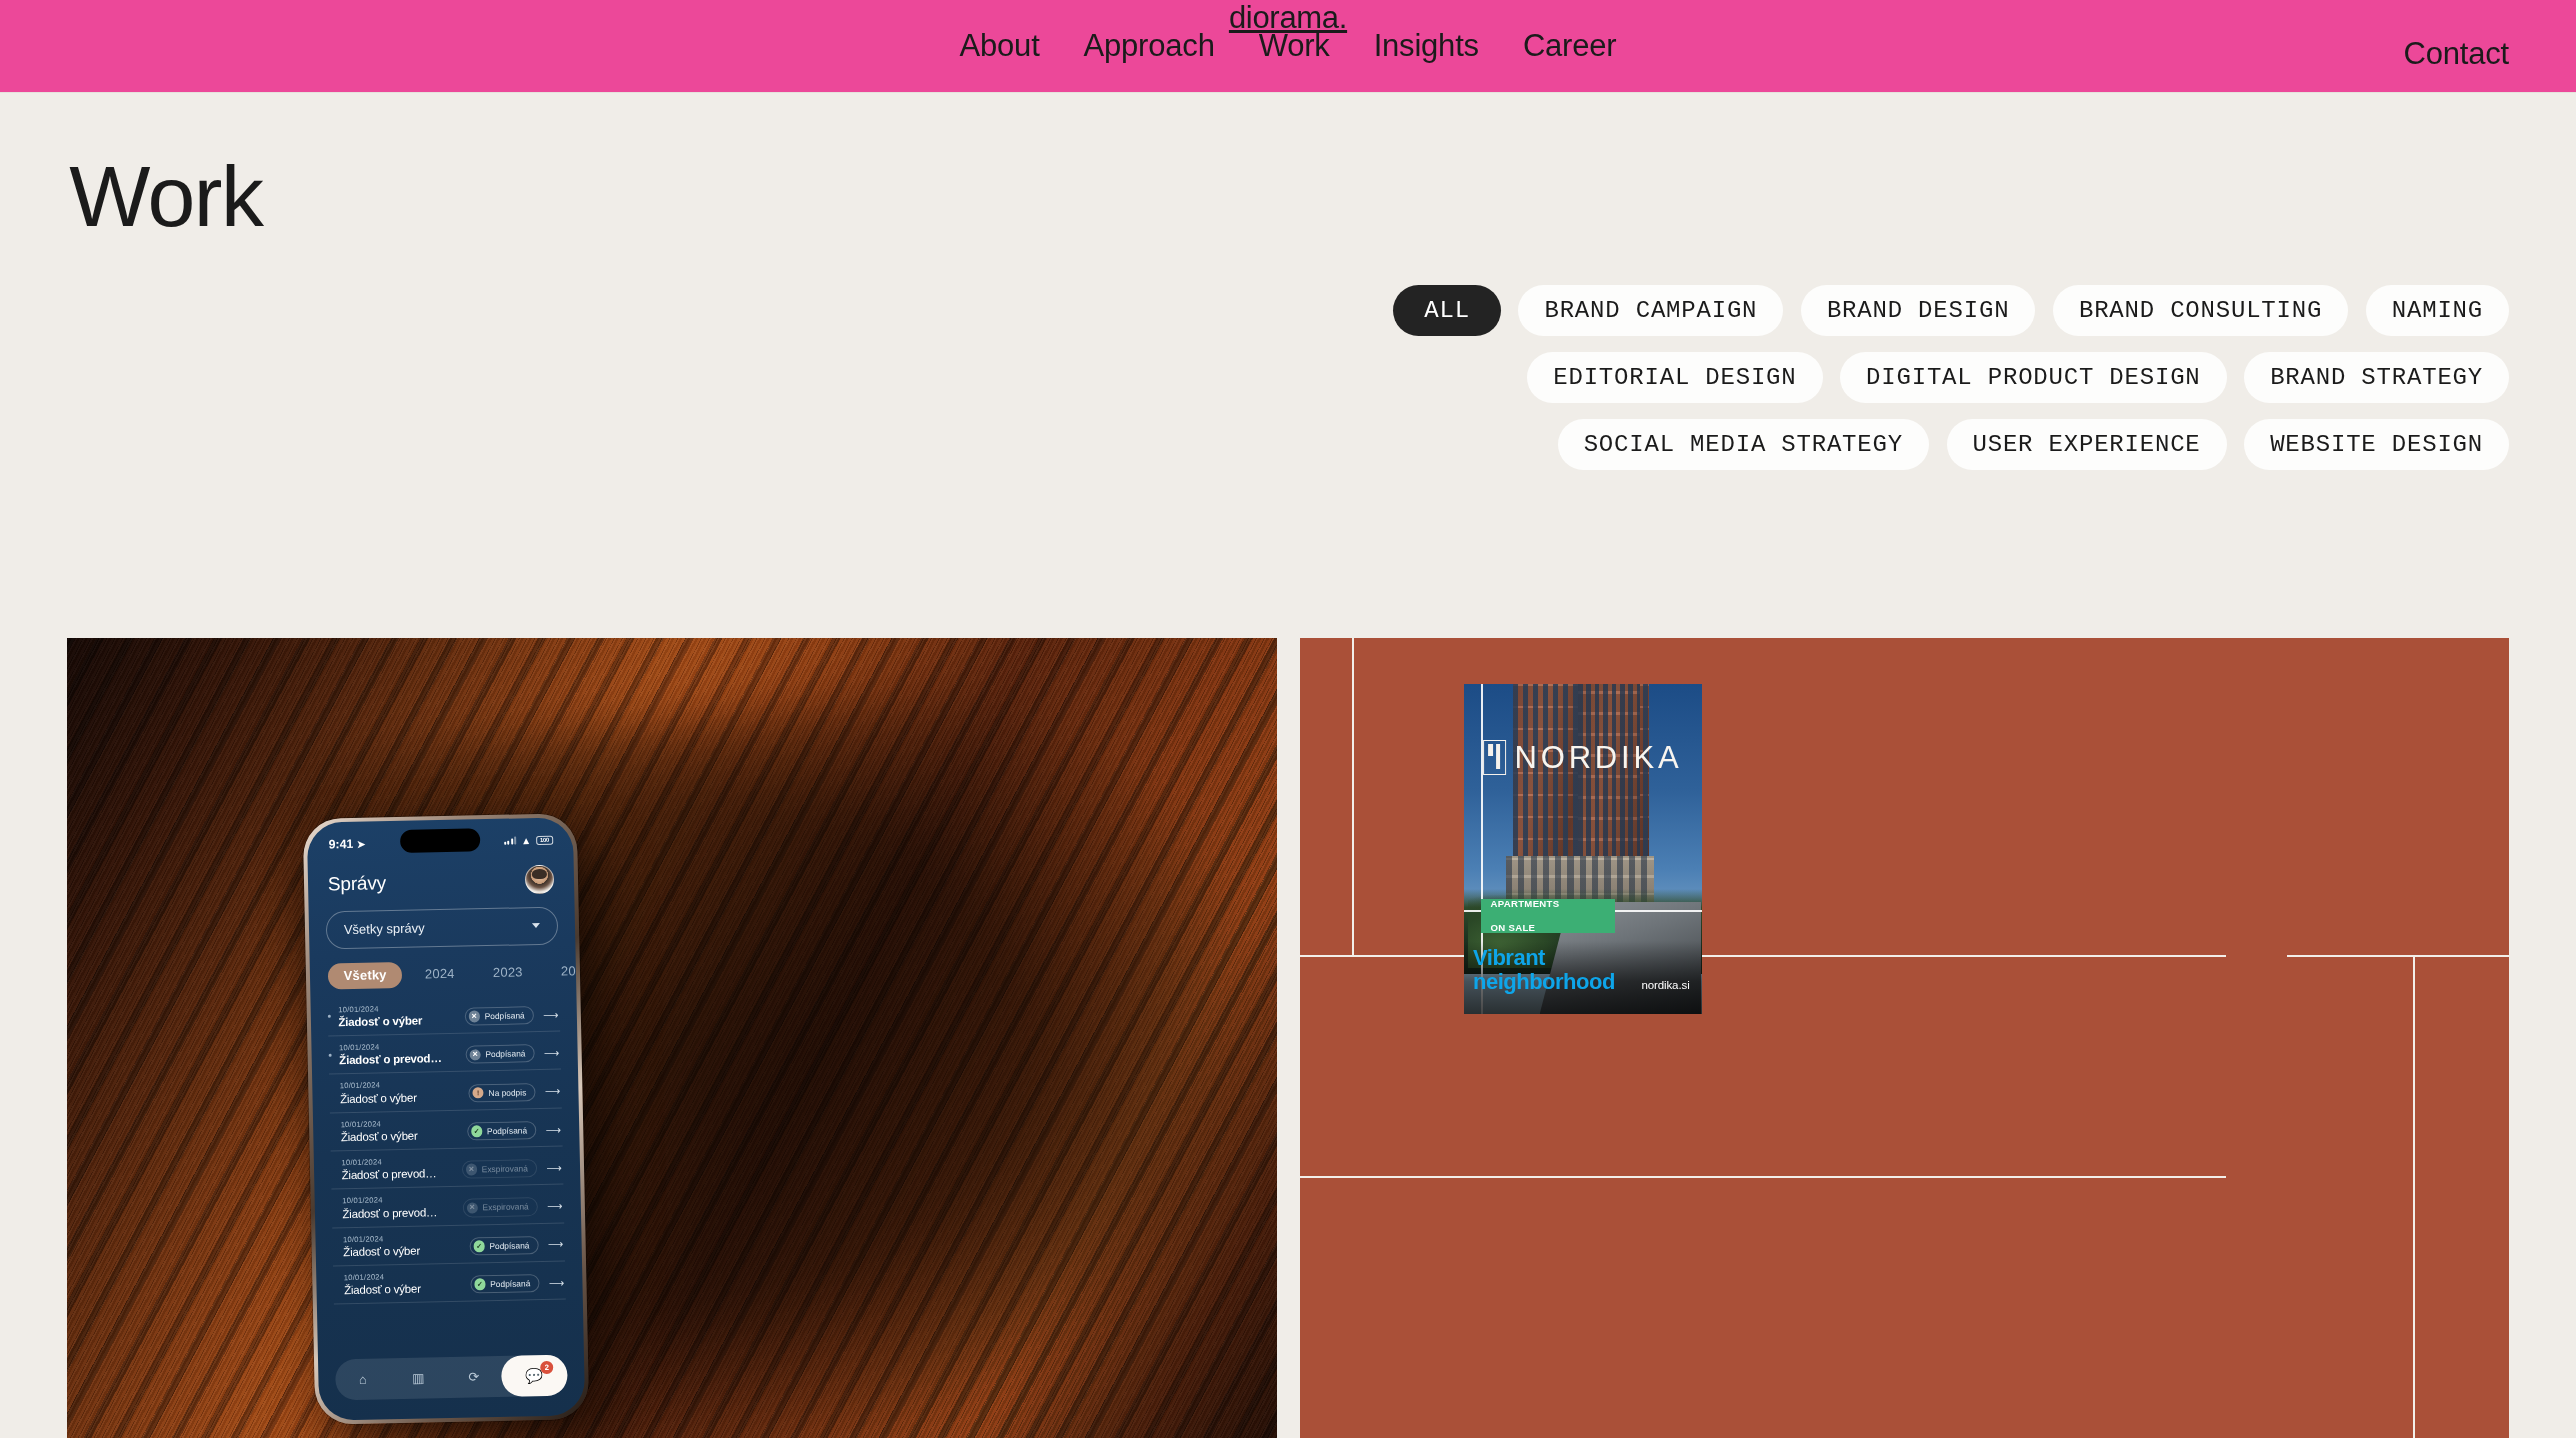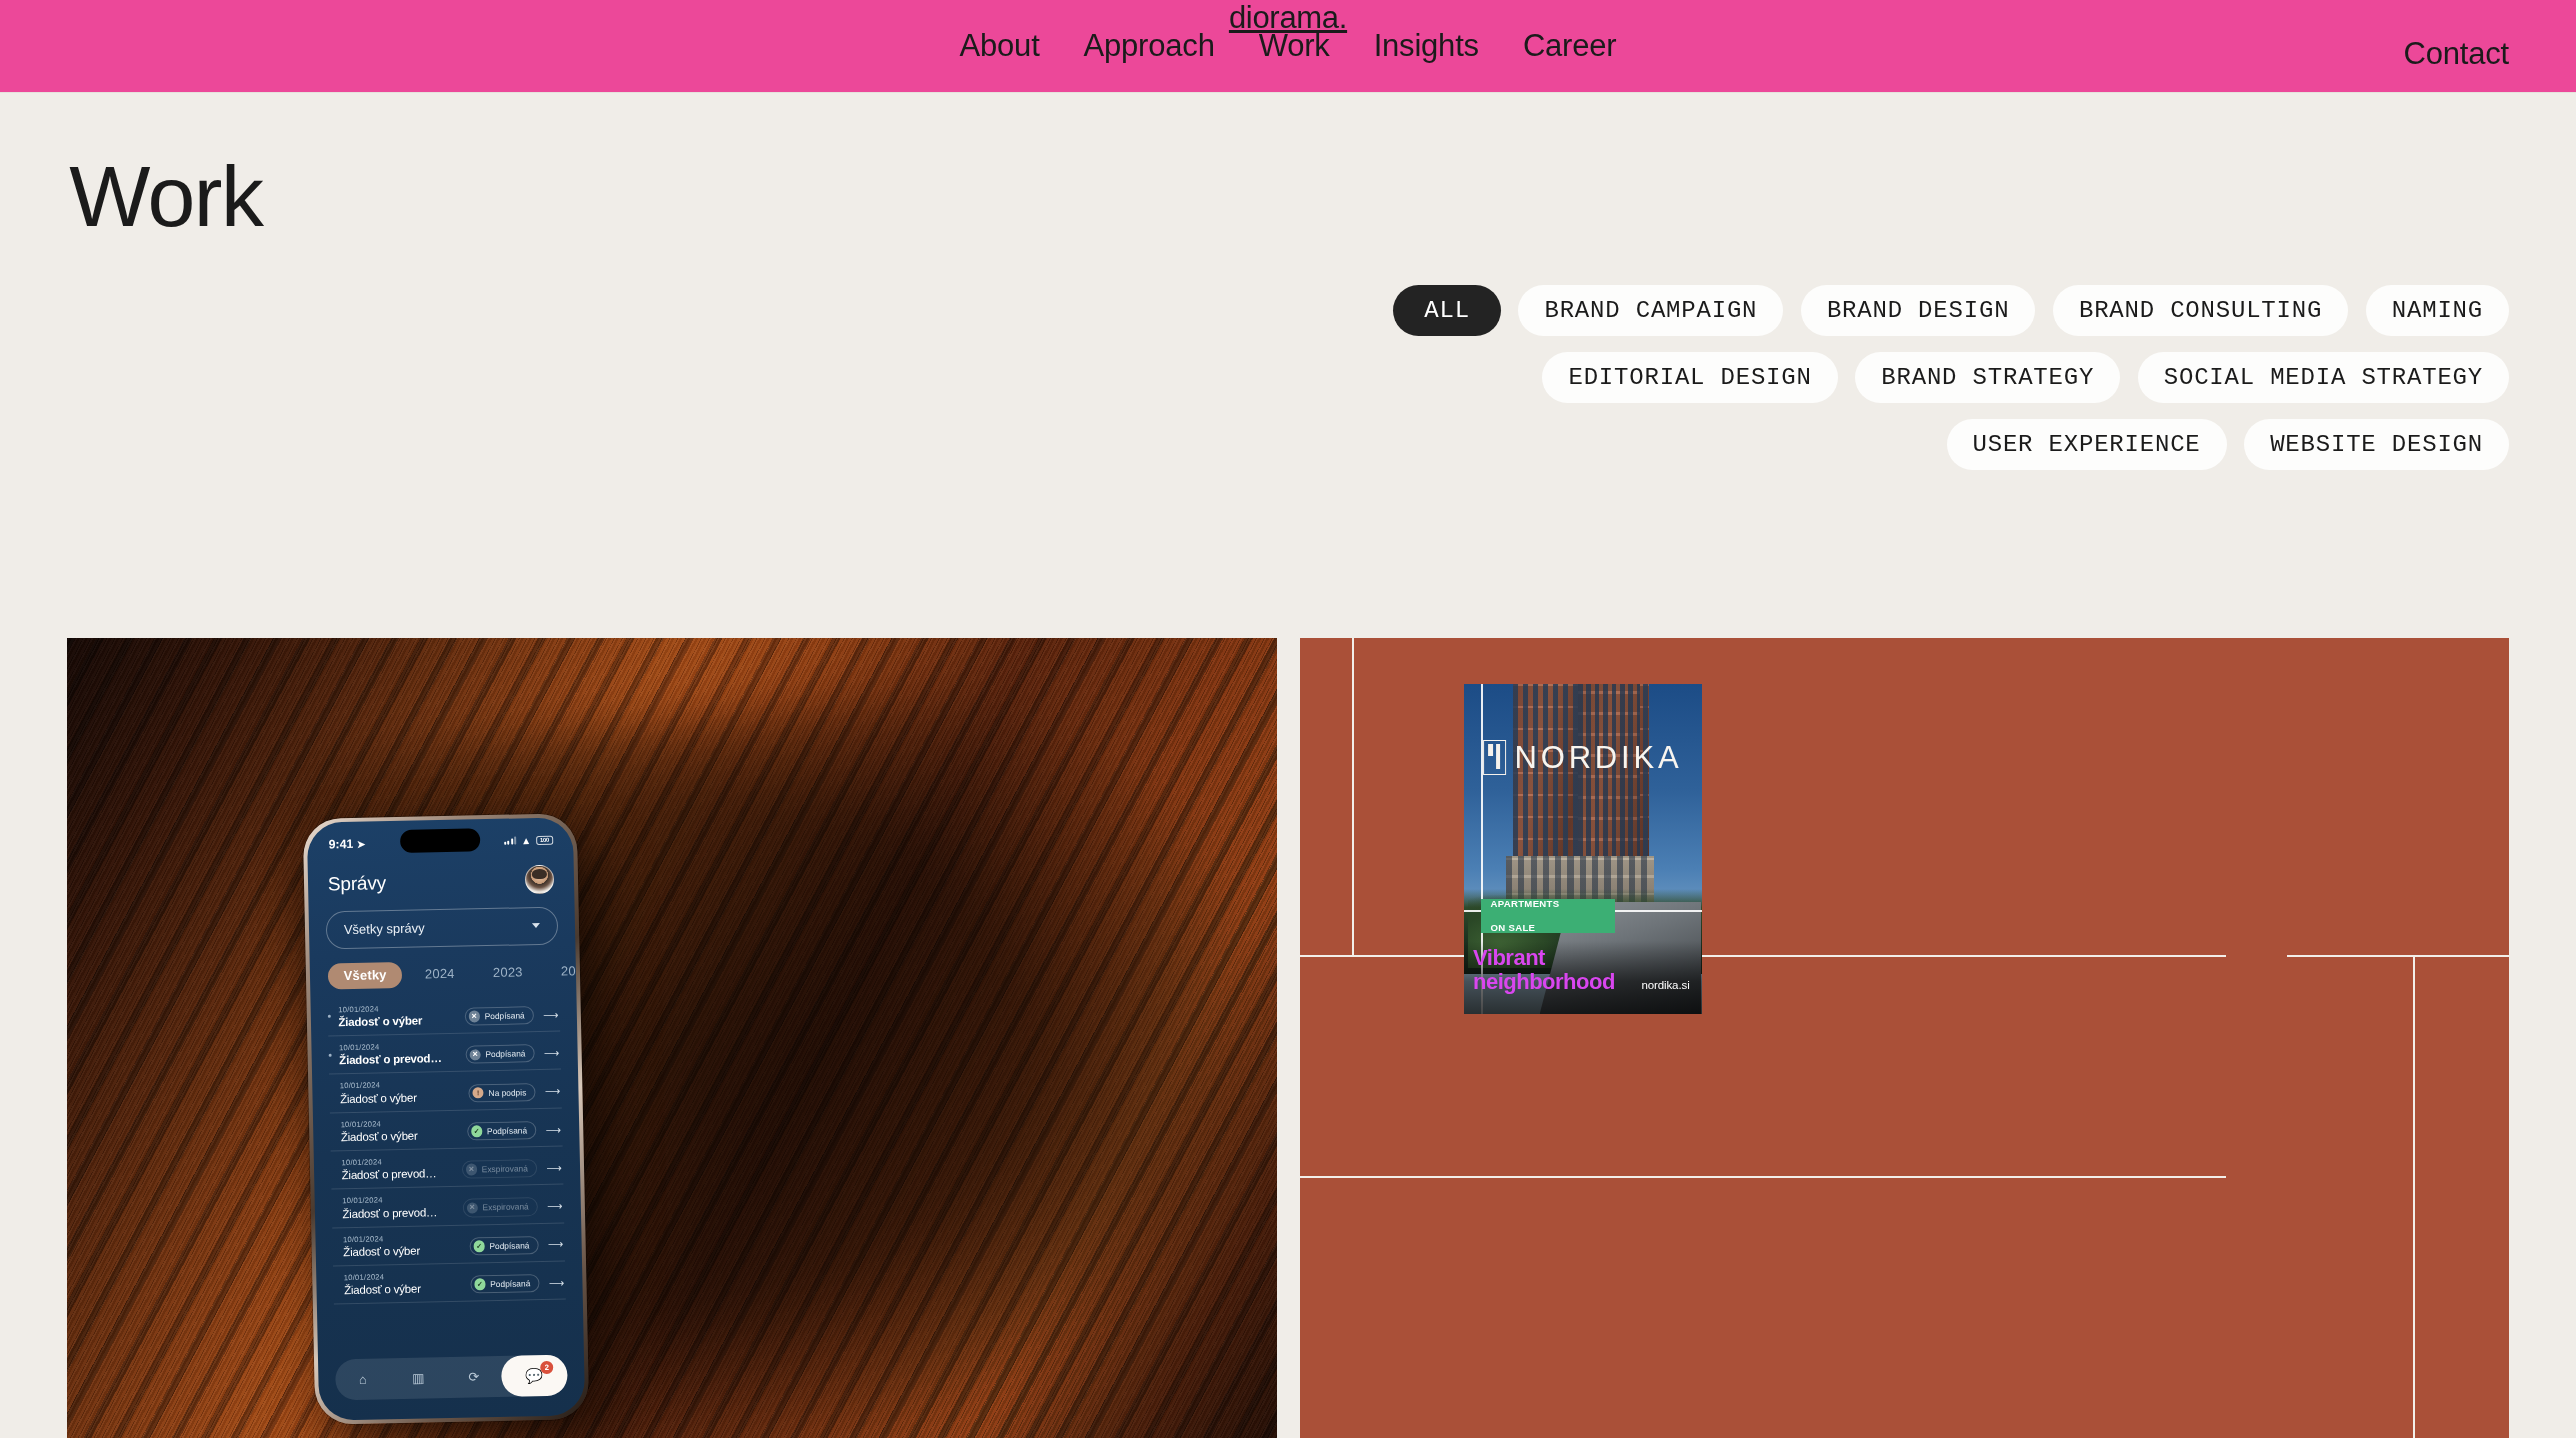--- a/index.html
+++ b/index.html
@@ -357,21 +357,21 @@
     background:#3CAF74;
     display:flex; flex-direction:column; justify-content:center;
     padding-left:9.2px; z-index:4;gap:12px;
   }
   .np-sale span{
     color:#fff; font-size:9.6px; font-weight:700;
     letter-spacing:0.3px; line-height:1.22;
   }
   .np-hl{
     position:absolute; left:4%; bottom:6%;
-    z-index:4; color:#d946ef;
+    z-index:4; color:#0ea5e9;
   }
   .np-hl span{ display:block; font-size:22px; font-weight:700; letter-spacing:-0.5px; line-height:1.1; }
   .np-url{
     position:absolute; right:5%; bottom:7%;
     color:#fff; font-size:11.5px; z-index:4; letter-spacing:-0.1px;
   }
   .np-darken{
     position:absolute; left:0; bottom:0; width:100%; height:22%;
     background:linear-gradient(180deg, rgba(0,0,0,0) 0%, rgba(0,0,0,.55) 55%, rgba(0,0,0,.72) 100%);
     z-index:3;
@@ -413,20 +413,23 @@
         <span>BRAND DESIGN</span>
       </button>
       <button class="pill">
         <span>BRAND CONSULTING</span>
       </button>
       <button class="pill">
         <span>NAMING</span>
       </button>
       <button class="pill">
         <span>EDITORIAL DESIGN</span>
+      </button>
+      <button class="pill">
+        <span>DIGITAL PRODUCT DESIGN</span>
       </button>
       <button class="pill">
         <span>BRAND STRATEGY</span>
       </button>
       <button class="pill">
         <span>SOCIAL MEDIA STRATEGY</span>
       </button>
       <button class="pill">
         <span>USER EXPERIENCE</span>
       </button>

